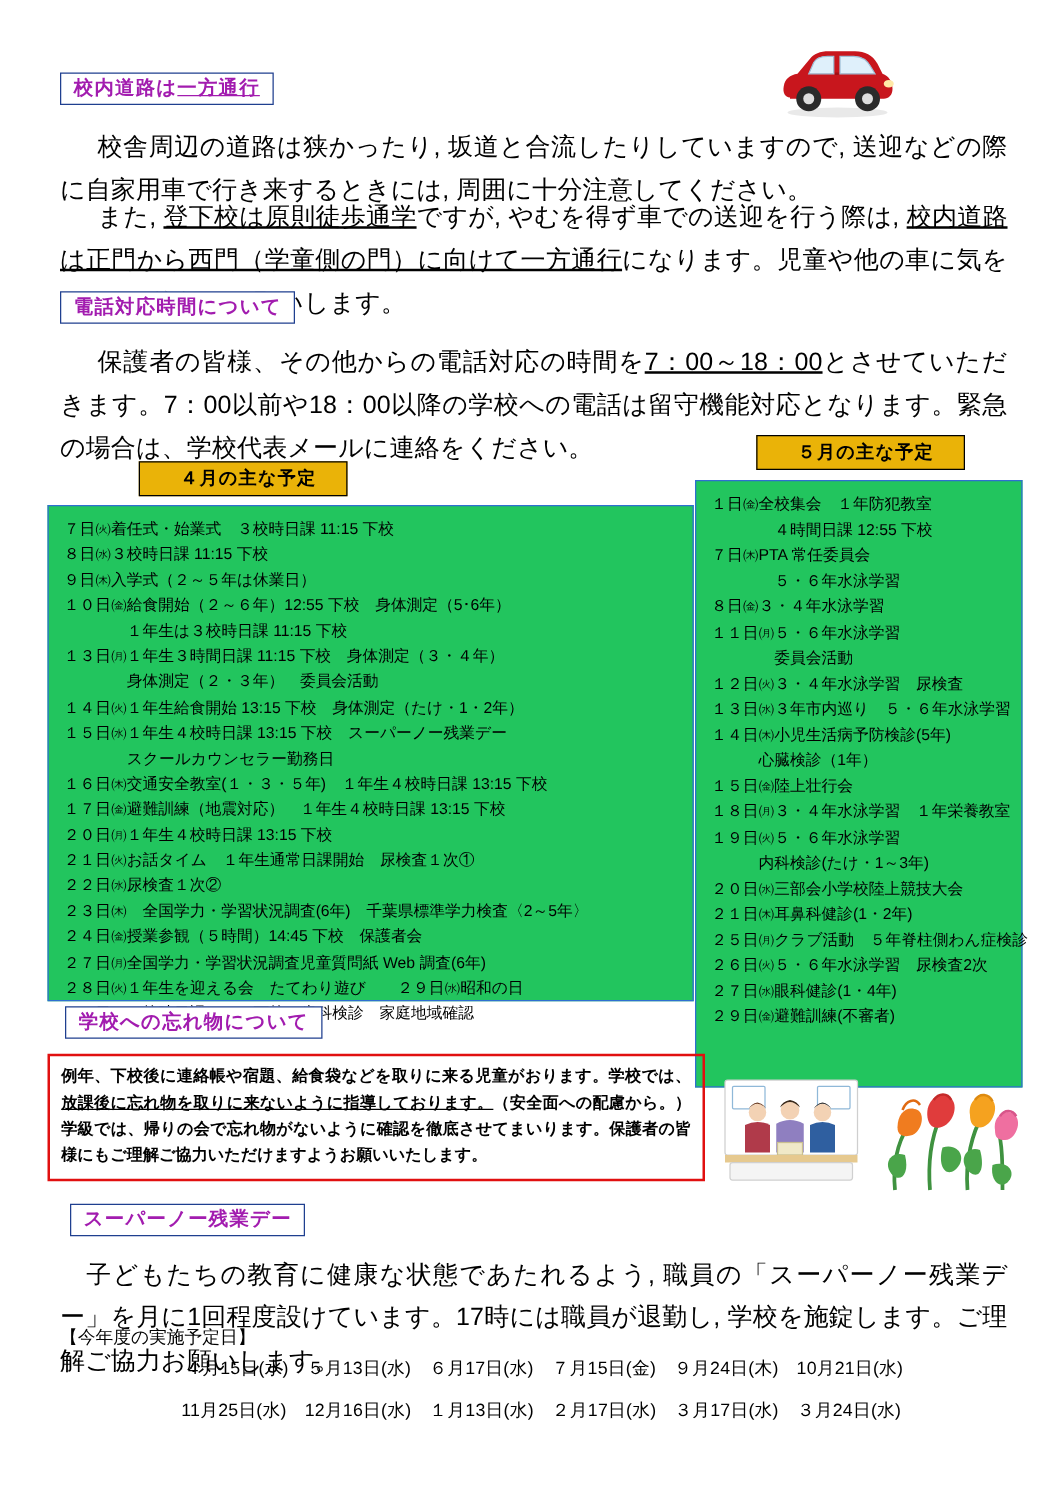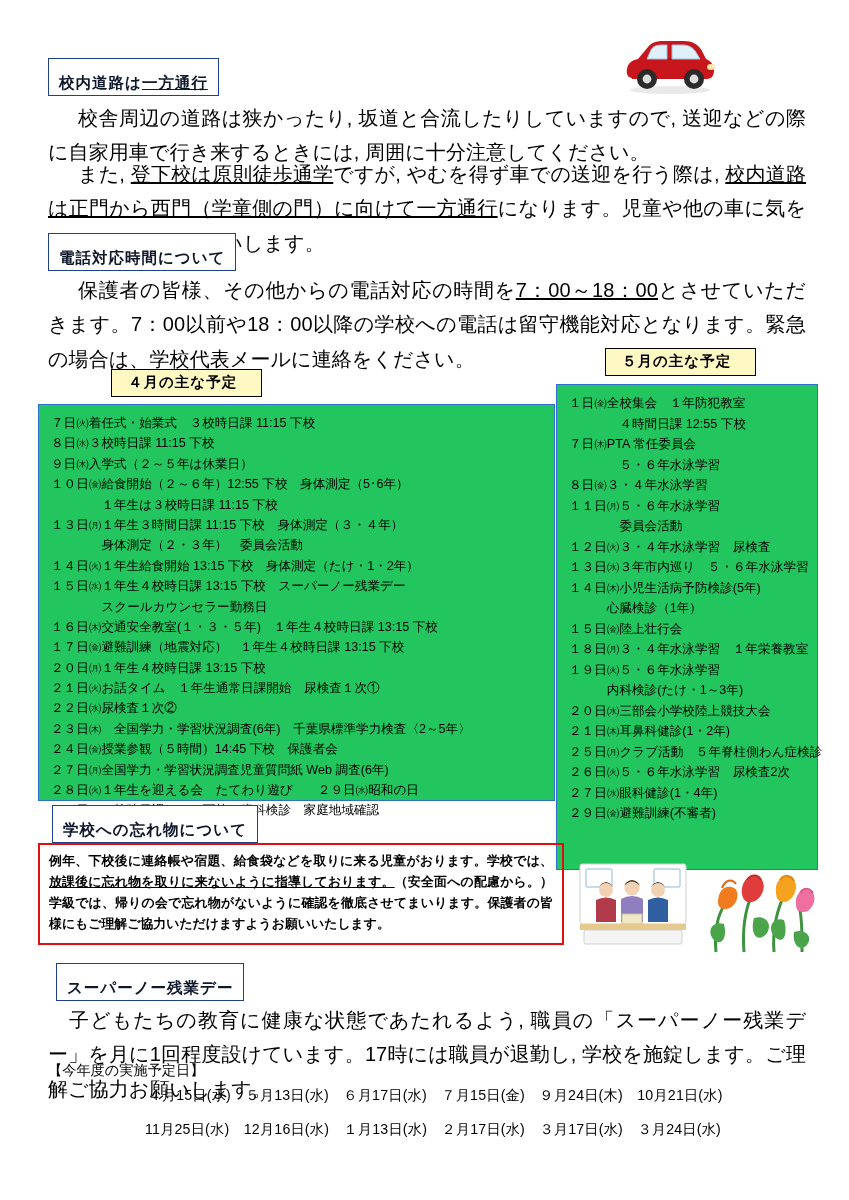--- a/index.html
+++ b/index.html
@@ -18,24 +18,24 @@
   .page {
     position: relative;
     width: 849px;
     height: 1200px;
     padding: 0;
   }
   
   .sec-head {
     display: inline-block;
     border: 1px solid #1f3f8f;
-    padding: 14px 10px 3px 10px;
+    padding: 2px 10px 3px 10px;
     font-size: 15.5px;
     font-weight: bold;
-    color: #0f172a;
+    color: #a21caf;
     letter-spacing: 1px;
     line-height: 1.25;
     background: #ffffff;
   }
   .sec-head .u {
     text-decoration: underline;
   }
   
   .para {
     font-size: 20px;
@@ -60,22 +60,22 @@
     top: 34px;
     width: 96px;
     height: 62px;
   }
   
   .sched-title {
     display: inline-block;
     border: 1px solid #000000;
     font-size: 14.5px;
     font-weight: bold;
-    padding: 3px 24px 4px 16px;
-    background: #fef9c3;
+    padding: 3px 24px 4px 32px;
+    background: #eab308;
     letter-spacing: 1px;
   }
   .sched-box {
     border: 1.6px solid #2f6fd0;
     padding: 8px 0 10px 12px;
     font-size: 12.6px;
     line-height: 1.62;
     letter-spacing: 0px;
     background: #22c55e;
   }

